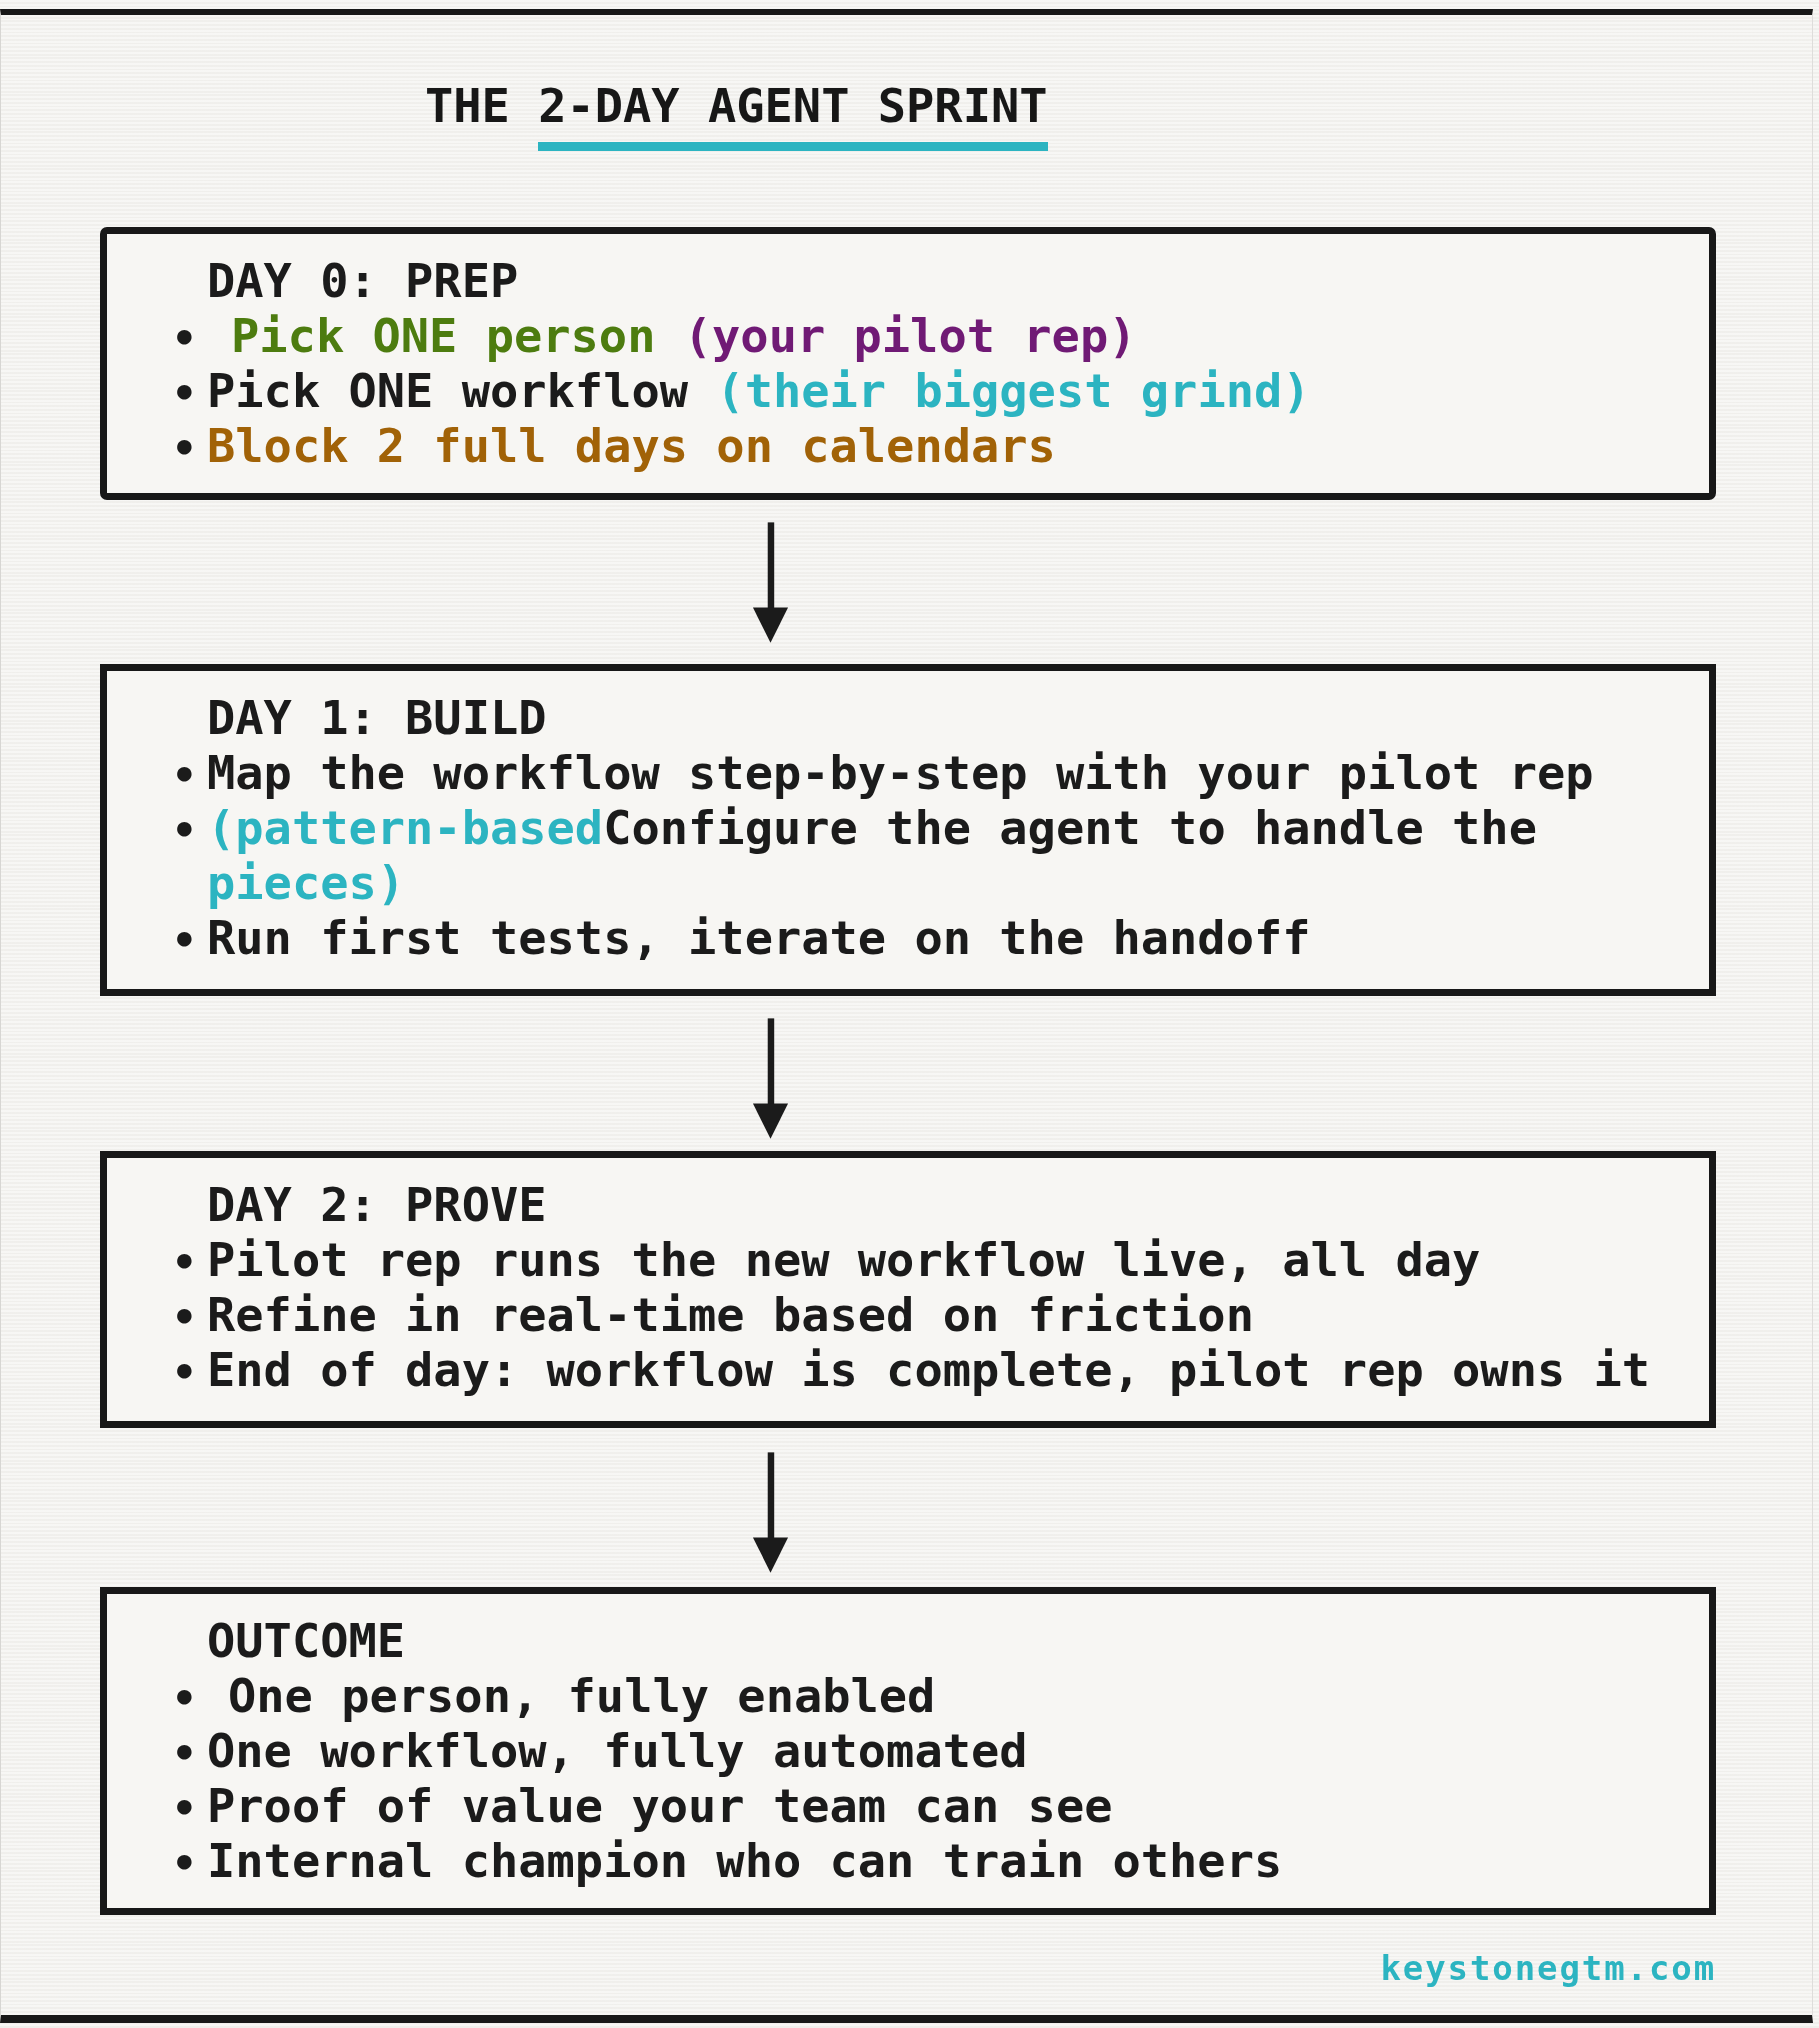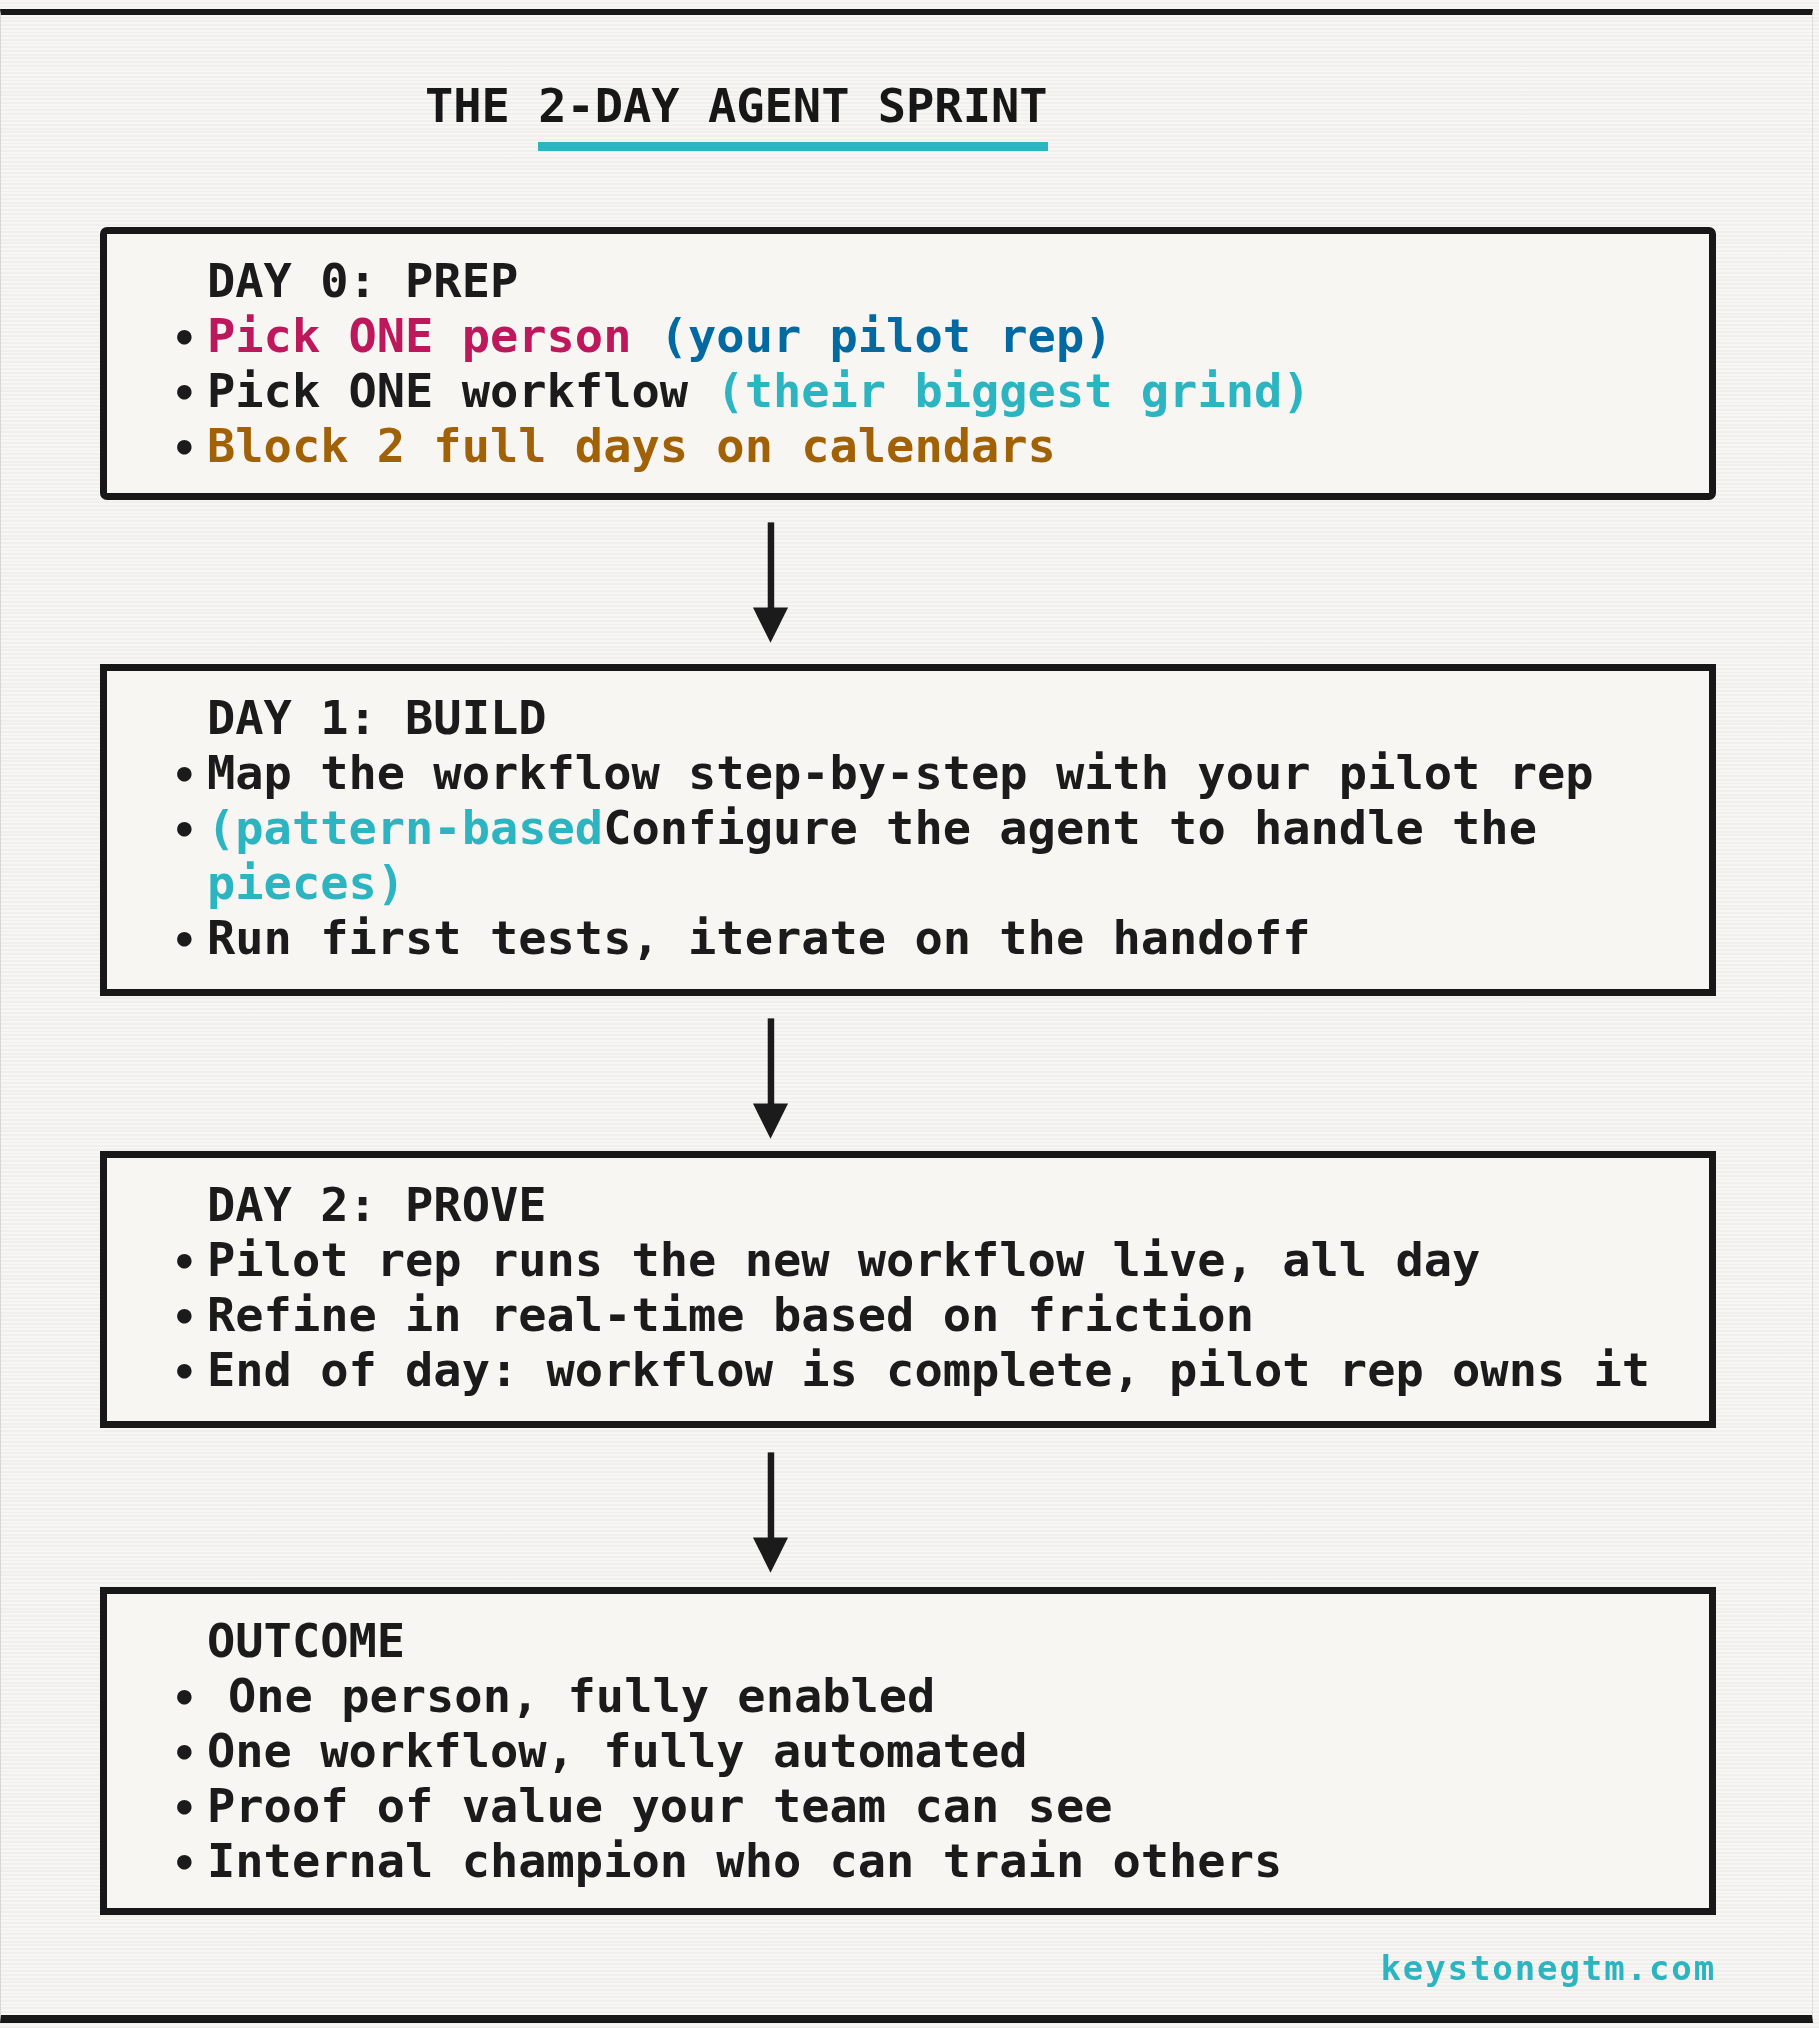--- a/index.html
+++ b/index.html
@@ -73,21 +73,21 @@
 <body>
 
 <div class="canvas">
 
   <div class="frame"></div>
 
   <div class="title"><span>THE </span><span class="u" style="border-bottom-color: rgb(44, 180, 193);">2-DAY AGENT SPRINT</span></div>
 
   <section class="sprint-box box-0">
       <div class="line"><span class="bullet"></span><span class="seg" style="color: rgb(27, 27, 27);">DAY 0: PREP</span></div>
-      <div class="line"><span class="bullet">•</span><span class="seg" style="color: #be185d;">Pick ONE person </span><span class="seg" style="color: #0369a1;">(your pilot rep)</span></div>
+      <div class="line"><span class="bullet">•</span><span class="seg" style="color: #4d7c0f; margin-left: 24px;">Pick ONE person </span><span class="seg" style="color: #701a75;">(your pilot rep)</span></div>
       <div class="line"><span class="bullet">•</span><span class="seg" style="color: rgb(27, 27, 27);">Pick ONE workflow </span><span class="seg" style="color: rgb(44, 180, 193);">(their biggest grind)</span></div>
       <div class="line"><span class="bullet">•</span><span class="seg" style="color: #a16207;">Block 2 full days on calendars</span></div>
     </section>
 
   <div class="flow-arrow arrow-0">
     <svg width="37" height="121" viewBox="0 0 40 130">
       <rect x="17" y="0" width="7" height="96" fill="#1b1b1b"></rect>
       <polygon points="1,92 39,92 20,130" fill="#1b1b1b"></polygon>
     </svg>
   </div>

